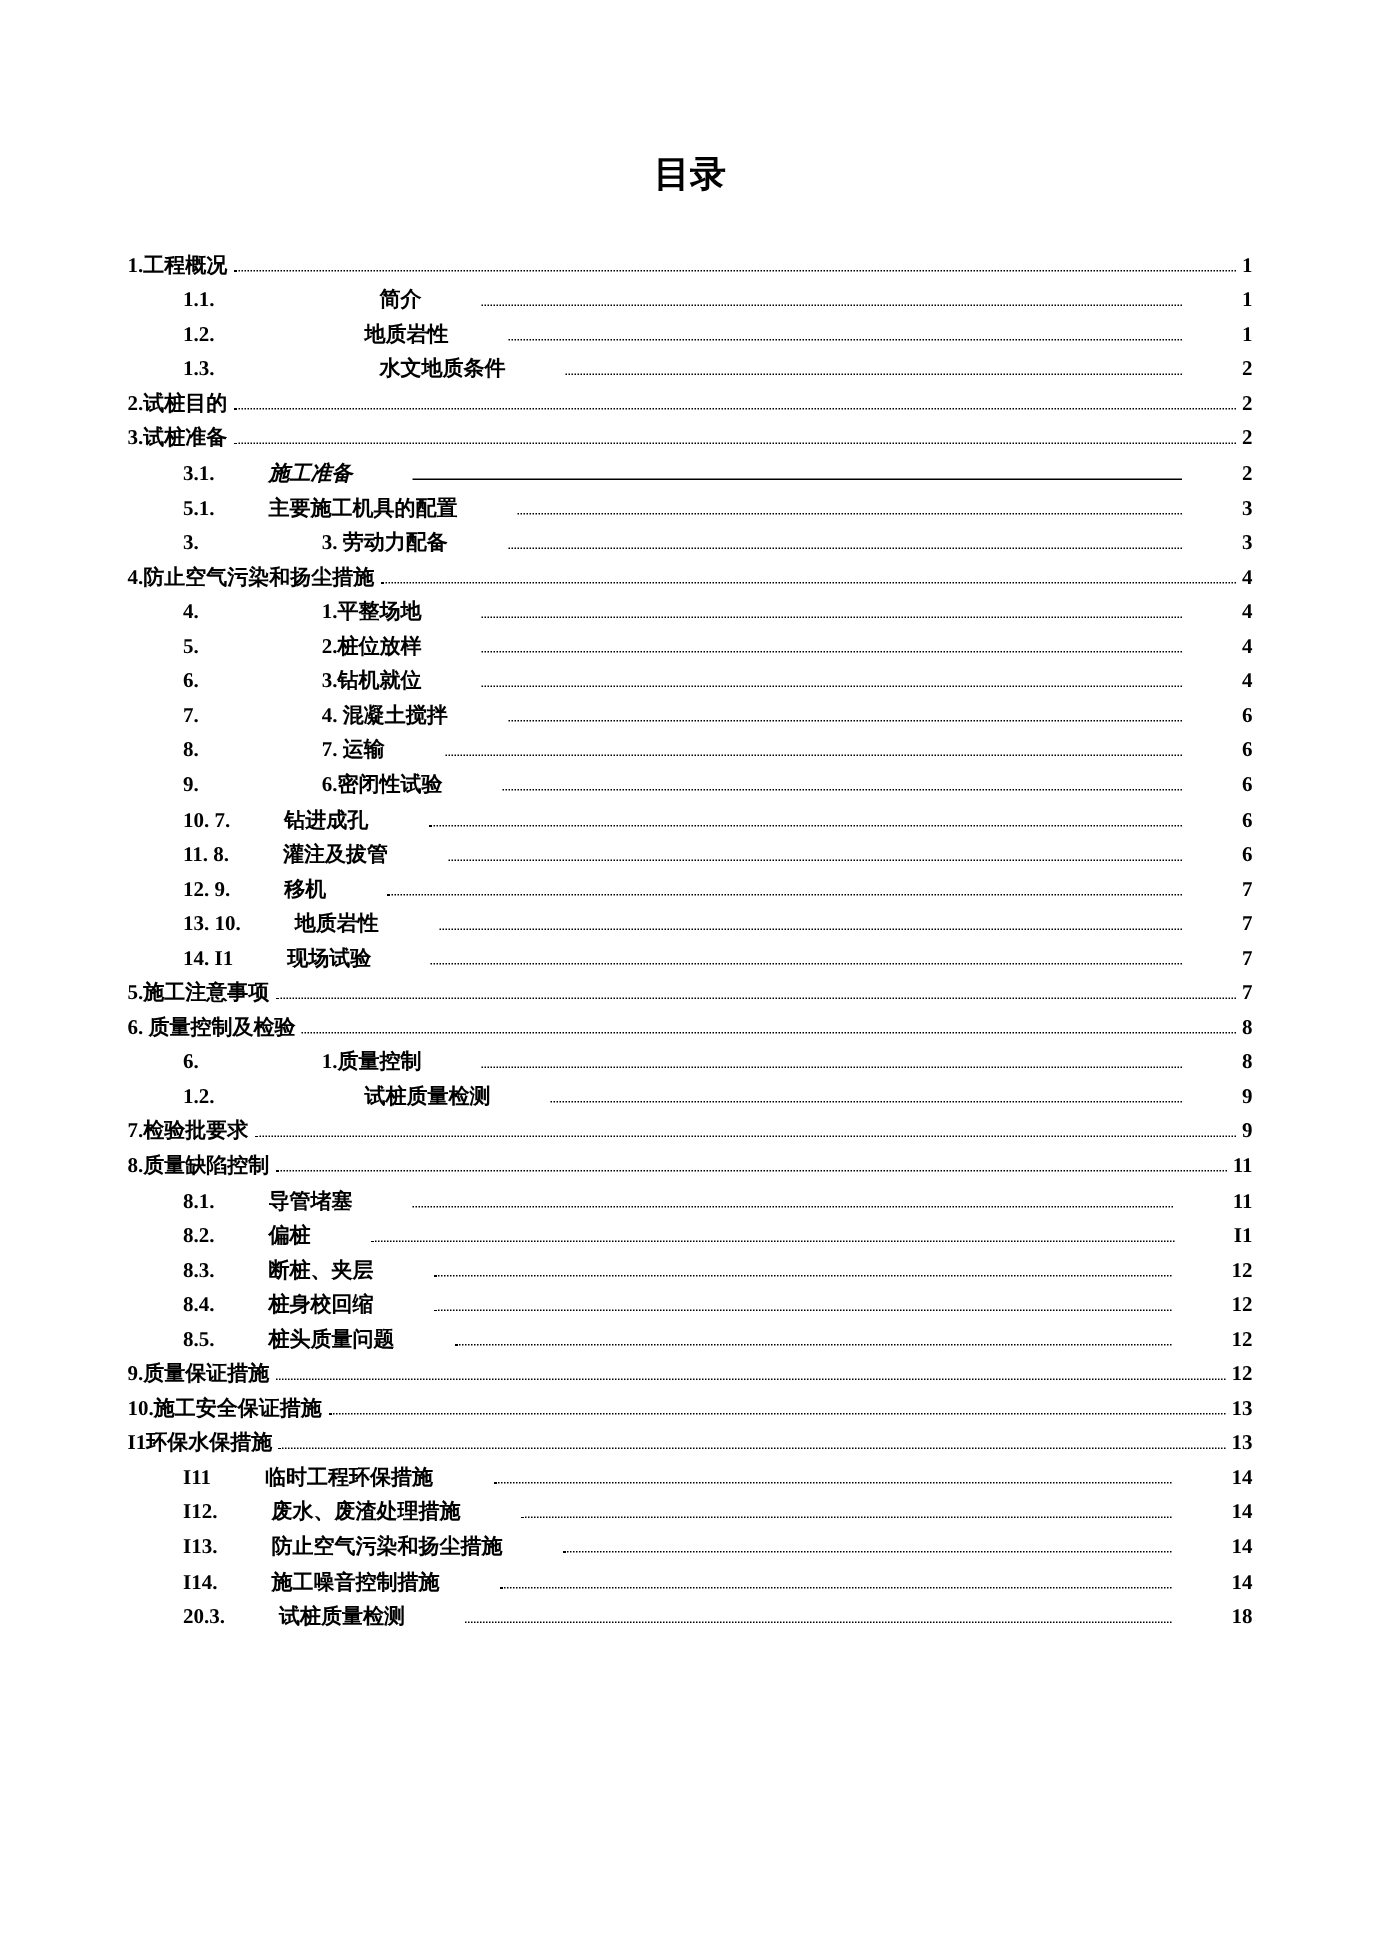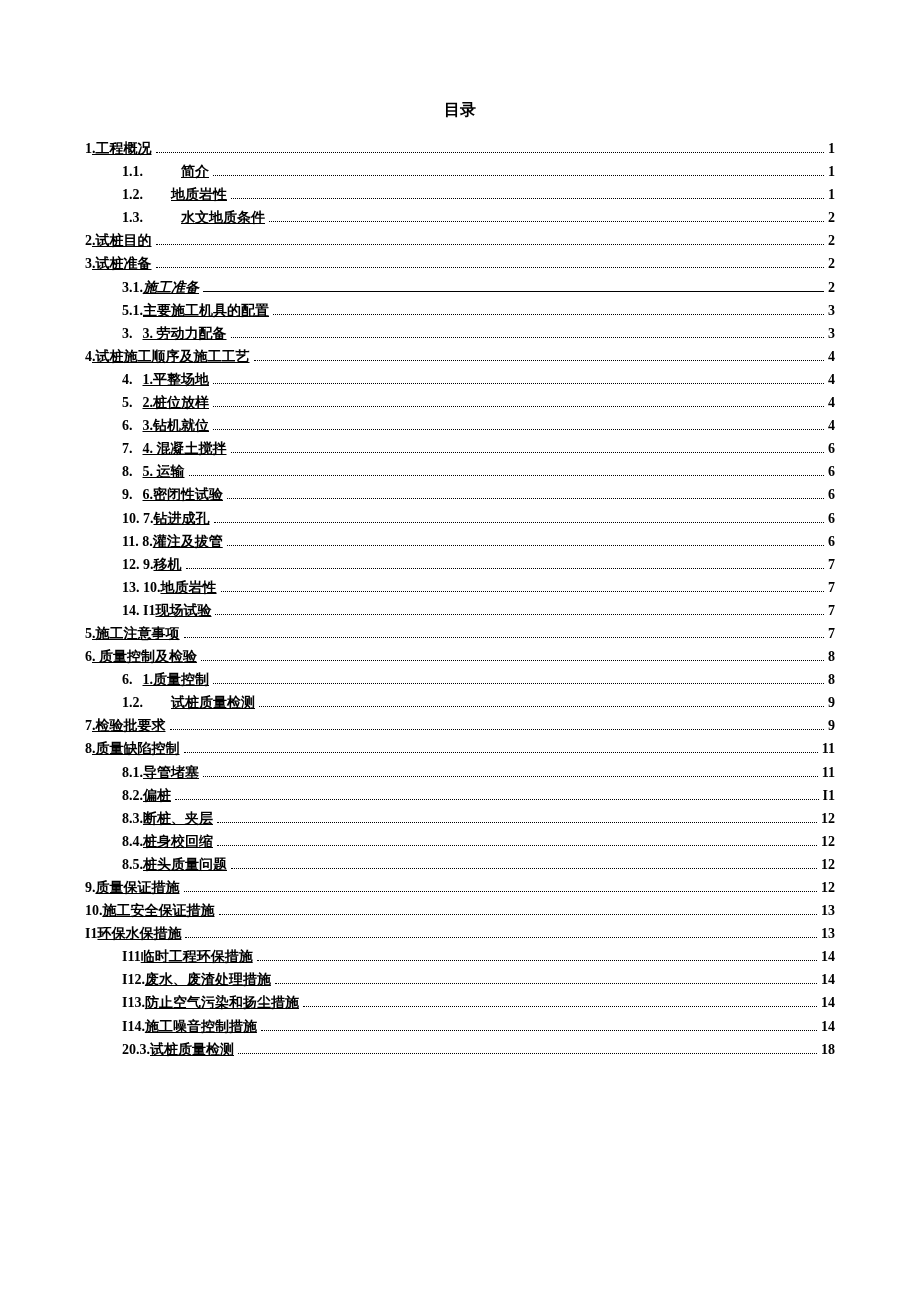--- a/index.html
+++ b/index.html
@@ -7,50 +7,49 @@
       background: #fff;
       margin: 0;
       padding: 0;
       width: 920px;
     }
     .page {
       padding: 100px 85px 60px 85px;
     }
     .toc-title {
       text-align: center;
-      font-size: 16px;
+      font-size: 24px;
       font-weight: bold;
-      margin-bottom: 16px;
+      margin-bottom: 34px;
     }
     .toc-entry {
       display: flex;
       align-items: baseline;
       font-size: 14px;
       line-height: 1.65;
       white-space: nowrap;
     }
     .toc-entry .num {
       display: inline-block;
       font-weight: bold;
     }
     .toc-entry .label {
       white-space: nowrap;
-      text-decoration: underline;
     }
     .toc-entry .dots {
       flex: 1;
       border-bottom: 1.5px dotted #000;
       margin: 0 4px 3px 4px;
       min-width: 10px;
     }
     .toc-entry .page-num {
       white-space: nowrap;
     }
     .level-0 { padding-left: 0; }
-    .level-1 { padding-left: 37px; }
+    .level-1 { padding-left: 37px; gap: 36px; }
     .bold .num, .bold .label, .bold .page-num { font-weight: bold; }
     .spacer-sm { display:inline-block; width: 28px; }
     .spacer-md { display:inline-block; width: 38px; }
     .spacer-xs { display:inline-block; width: 10px; }
   </style>
 </head>
 <body>
 
 <div class="page">
   <div class="toc-title">目录</div>
@@ -108,21 +107,21 @@
       </div>
       <div class="toc-entry level-1 bold">
         <span class="num">3.</span>
         <span class="spacer-xs"></span>
         <span class="label">3. 劳动力配备</span>
         <span class="dots"></span>
         <span class="page-num">3</span>
       </div>
       <div class="toc-entry level-0 bold">
         <span class="num">4</span>
-        <span class="label"> .试桩施工顺序及施工工艺</span>
+        <span class="label"> .防止空气污染和扬尘措施</span>
         <span class="dots"></span>
         <span class="page-num">4</span>
       </div>
       <div class="toc-entry level-1 bold">
         <span class="num">4.</span>
         <span class="spacer-xs"></span>
         <span class="label">1.平整场地</span>
         <span class="dots"></span>
         <span class="page-num">4</span>
       </div>
@@ -143,21 +142,21 @@
       <div class="toc-entry level-1 bold">
         <span class="num">7.</span>
         <span class="spacer-xs"></span>
         <span class="label">4. 混凝土搅拌</span>
         <span class="dots"></span>
         <span class="page-num">6</span>
       </div>
       <div class="toc-entry level-1 bold">
         <span class="num">8.</span>
         <span class="spacer-xs"></span>
-        <span class="label">5. 运输</span>
+        <span class="label">7. 运输</span>
         <span class="dots"></span>
         <span class="page-num">6</span>
       </div>
       <div class="toc-entry level-1 bold">
         <span class="num">9.</span>
         <span class="spacer-xs"></span>
         <span class="label">6.密闭性试验</span>
         <span class="dots"></span>
         <span class="page-num">6</span>
       </div>

